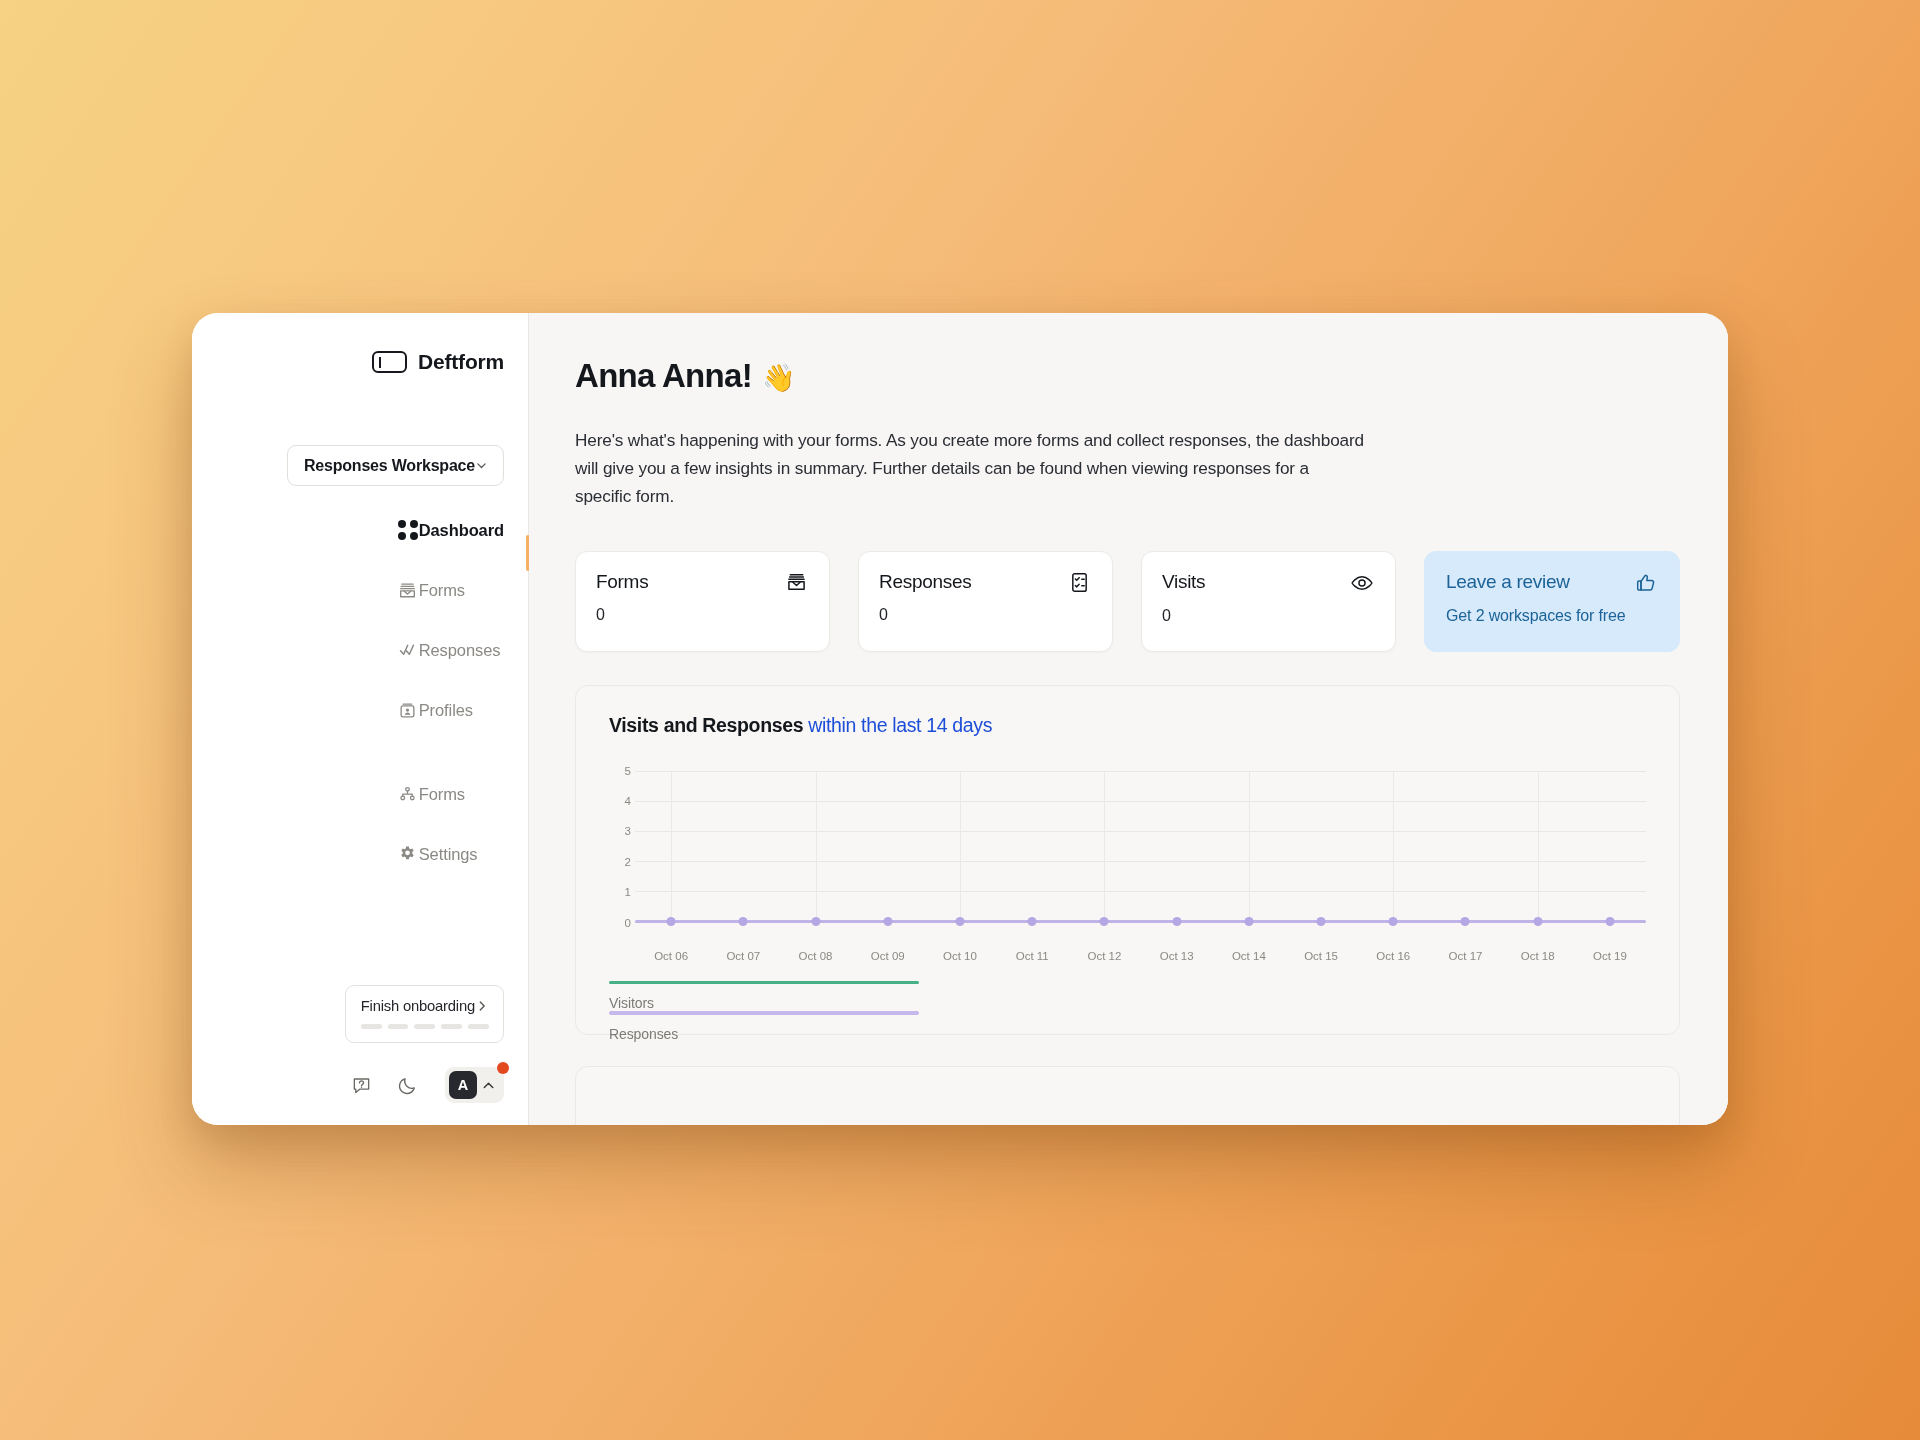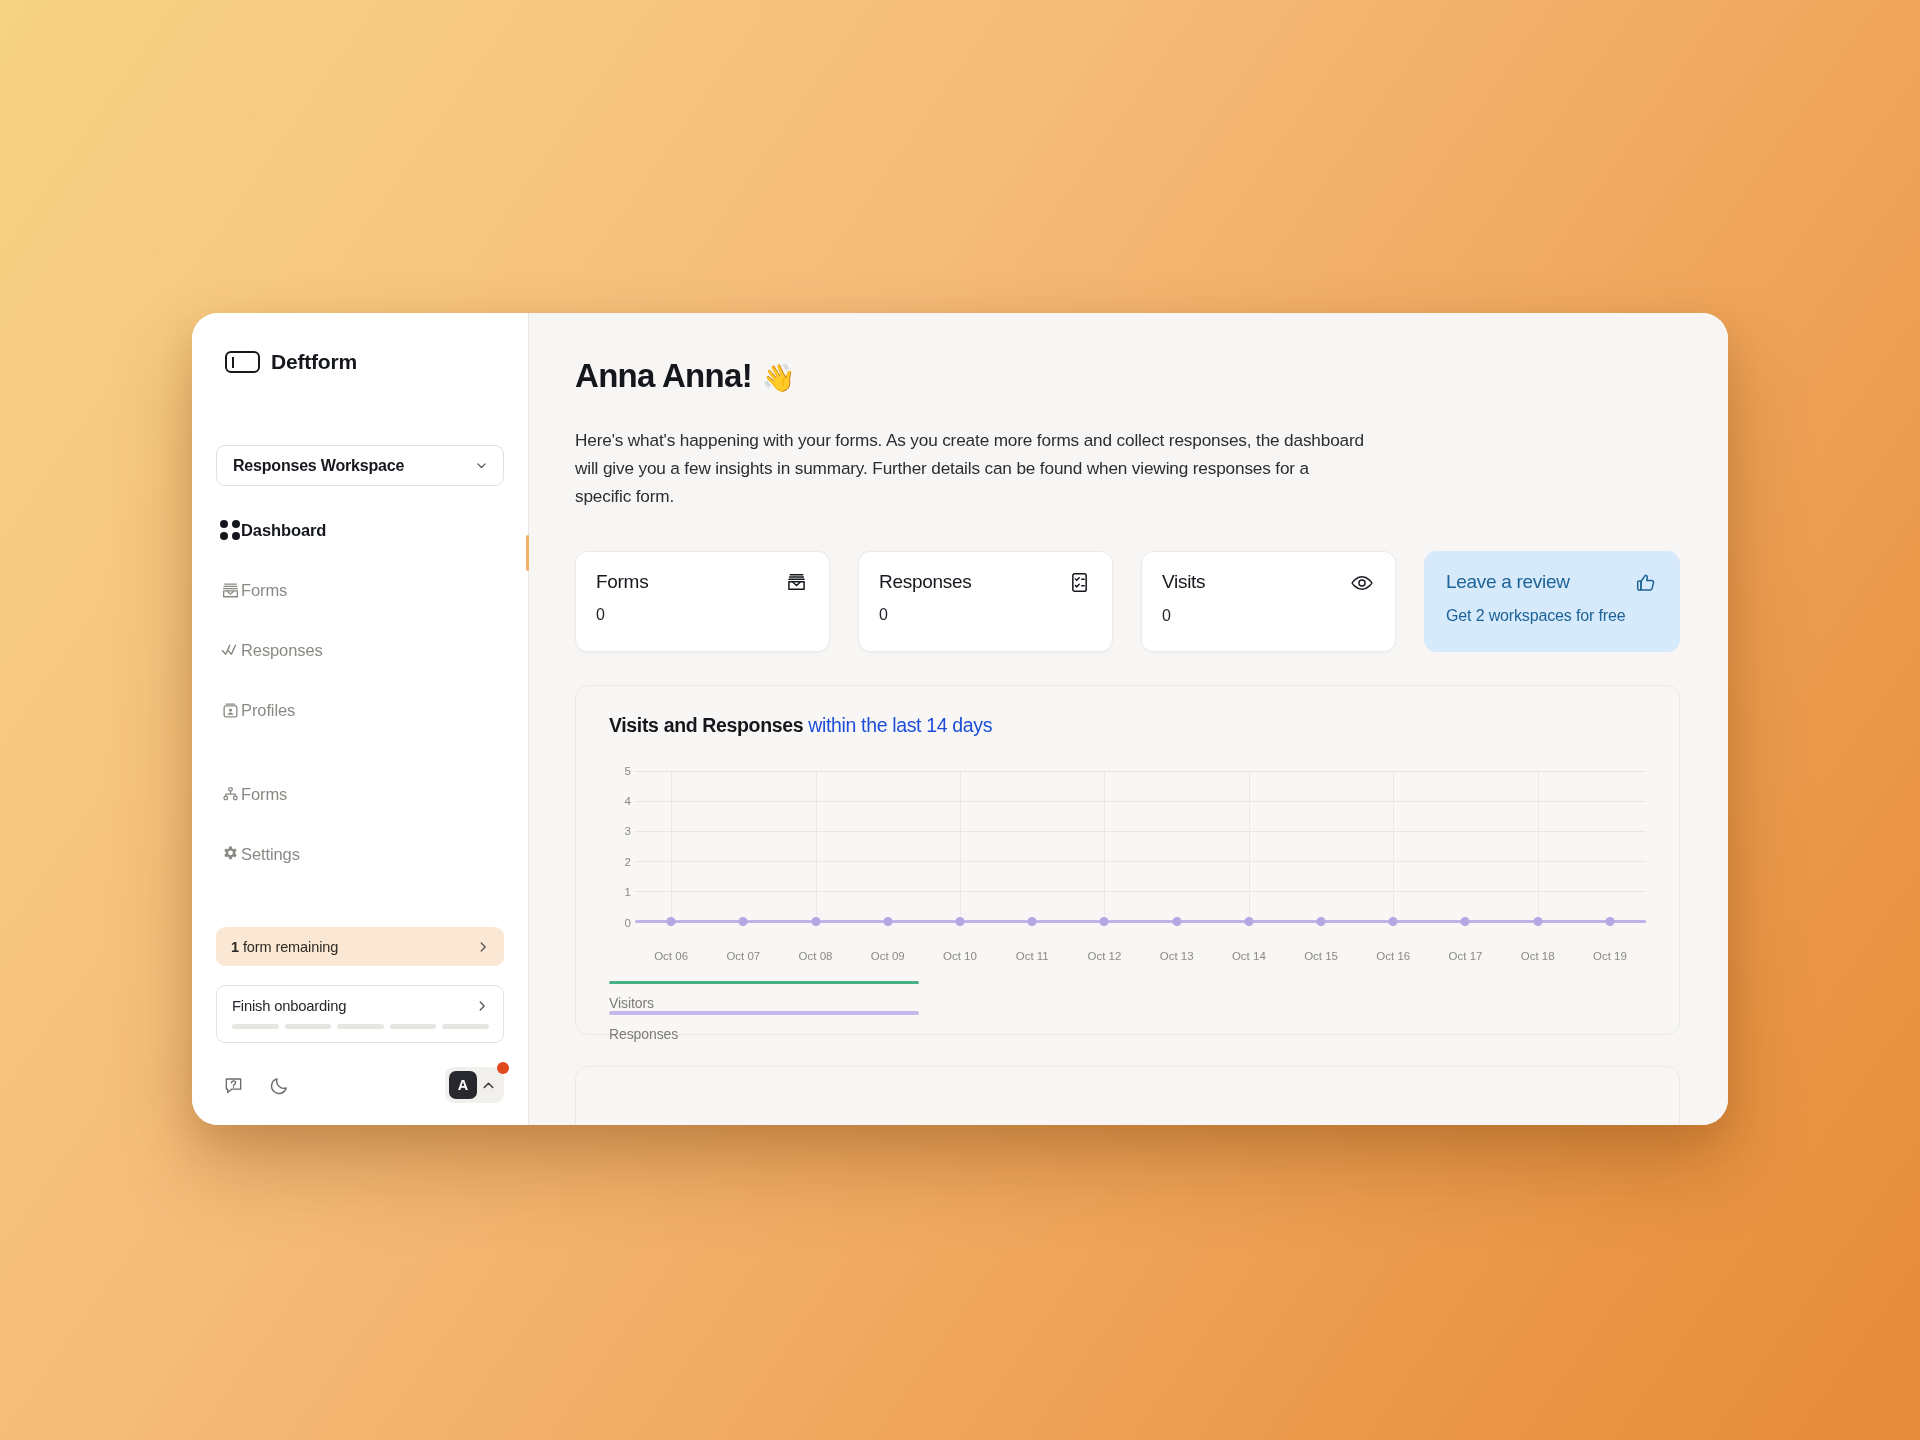--- a/index.html
+++ b/index.html
@@ -40,20 +40,21 @@
   
   #sidebar {
     width: 337px;
     flex: 0 0 337px;
     background: #ffffff;
     border-right: 1px solid #e9e7e4;
     position: relative;
     display: flex;
     flex-direction: column;
     padding: 0 24px;
+    align-items: flex-end;
   }
   .sb-accent {
     position: absolute;
     right: -2px;
     top: 222px;
     width: 4px;
     height: 36px;
     border-radius: 3px;
     background: #f3b165;
   }
@@ -490,28 +491,20 @@
             <path d="M8.6 1.6h2.8l.35 2.1c.5.17.97.42 1.38.74l1.97-.82 1.4 2.43-1.6 1.4c.06.26.09.53.09.8s-.03.54-.09.8l1.6 1.4-1.4 2.43-1.97-.82c-.41.32-.88.57-1.38.74l-.35 2.1H8.6l-.35-2.1a4.9 4.9 0 0 1-1.38-.74l-1.97.82-1.4-2.43 1.6-1.4a4.6 4.6 0 0 1 0-1.6l-1.6-1.4 1.4-2.43 1.97.82c.41-.32.88-.57 1.38-.74z"></path>
             <circle cx="10" cy="8.25" r="2.5" fill="#fff"></circle>
           </svg>
         </span>
         <span class="lbl">Settings</span>
       </div>
     </nav>
 
     <div class="sb-bottom">
 
-      <div class="pill-remaining">
-        <span class="txt"><b>1</b><span> form remaining</span></span>
-        <span>
-          <svg width="14" height="14" viewBox="0 0 16 16" fill="none" stroke="#57544f" stroke-width="1.5" stroke-linecap="round" stroke-linejoin="round">
-              <path d="M6 3.5 10.5 8 6 12.5"></path>
-            </svg>
-        </span>
-      </div>
 
       <div class="onboard-card">
         <div class="onboard-top">
           <span class="txt">Finish onboarding</span>
           <span>
             <svg width="14" height="14" viewBox="0 0 16 16" fill="none" stroke="#57544f" stroke-width="1.5" stroke-linecap="round" stroke-linejoin="round">
                 <path d="M6 3.5 10.5 8 6 12.5"></path>
               </svg>
           </span>
         </div>

